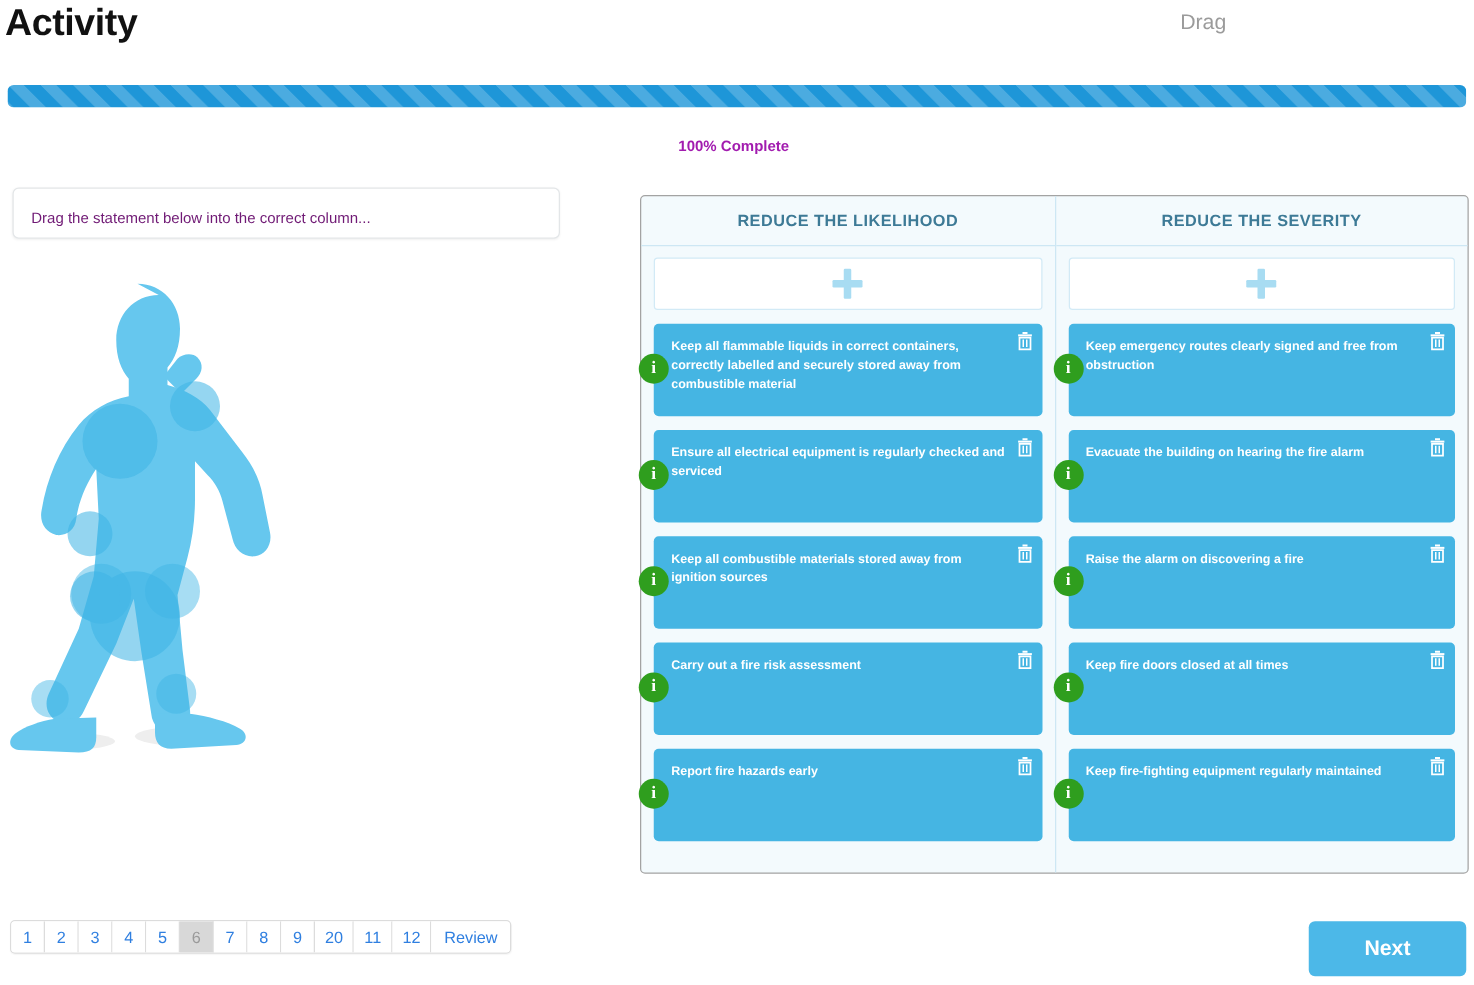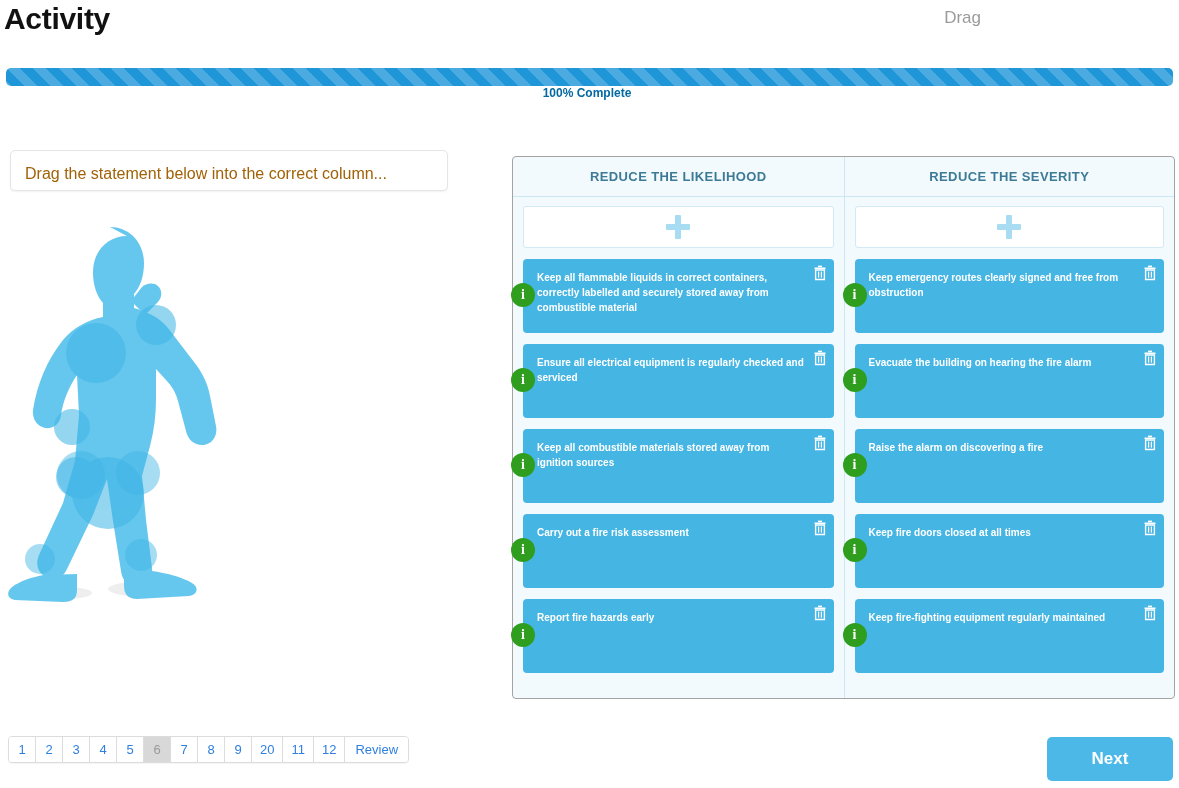--- a/index.html
+++ b/index.html
@@ -27,34 +27,34 @@
   .progress-bar {
     height: 18px; border-radius: 5px;
     background-color: #1e96d8;
     background-image: linear-gradient(45deg,
       rgba(255,255,255,.20) 25%, transparent 25%,
       transparent 50%, rgba(255,255,255,.20) 50%,
       rgba(255,255,255,.20) 75%, transparent 75%, transparent);
     background-size: 26px 26px;
   }
   .progress-label {
-    position: absolute; left: 0; top: 18px; width: 1167px;
-    text-align: center; font-size: 12px; font-weight: bold; color: #0369a1;
+    position: absolute; left: 0; top: 42px; width: 1167px;
+    text-align: center; font-size: 12px; font-weight: bold; color: #a21caf;
     padding-right: 5px;
   }
 
   
   .instruction-box {
     position: absolute; left: 10px; top: 150px;
     width: 438px; height: 41px;
     background: #ffffff; border: 1px solid #e3e6e8; border-radius: 5px;
     box-shadow: 0 1px 2px rgba(0,0,0,.06);
     display: flex; align-items: center; padding-left: 14px;
   }
-  .instruction-text { font-size: 16px; color: #a16207; margin-top: 7px; }
+  .instruction-text { font-size: 12px; color: #701a75; margin-top: 7px; }
 
   
   .figure-area { position: absolute; left: 0; top: 215px; width: 470px; height: 400px; }
   .figure-svg { position: absolute; left: 0; top: 0; }
 
   
   .columns {
     position: absolute; left: 512px; top: 156px;
     width: 663px; height: 543px;
     border: 1px solid #a3a3a3; border-radius: 4px;

